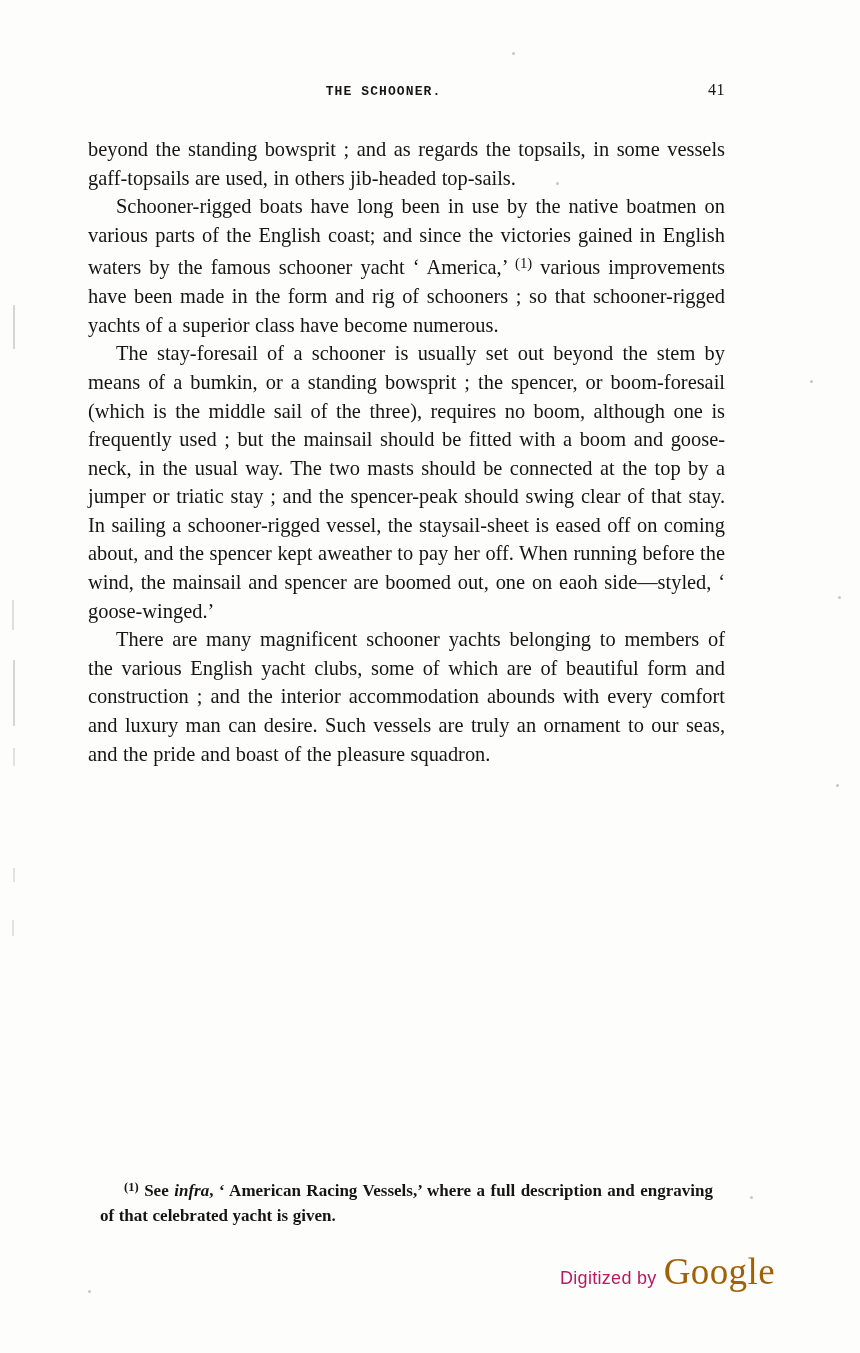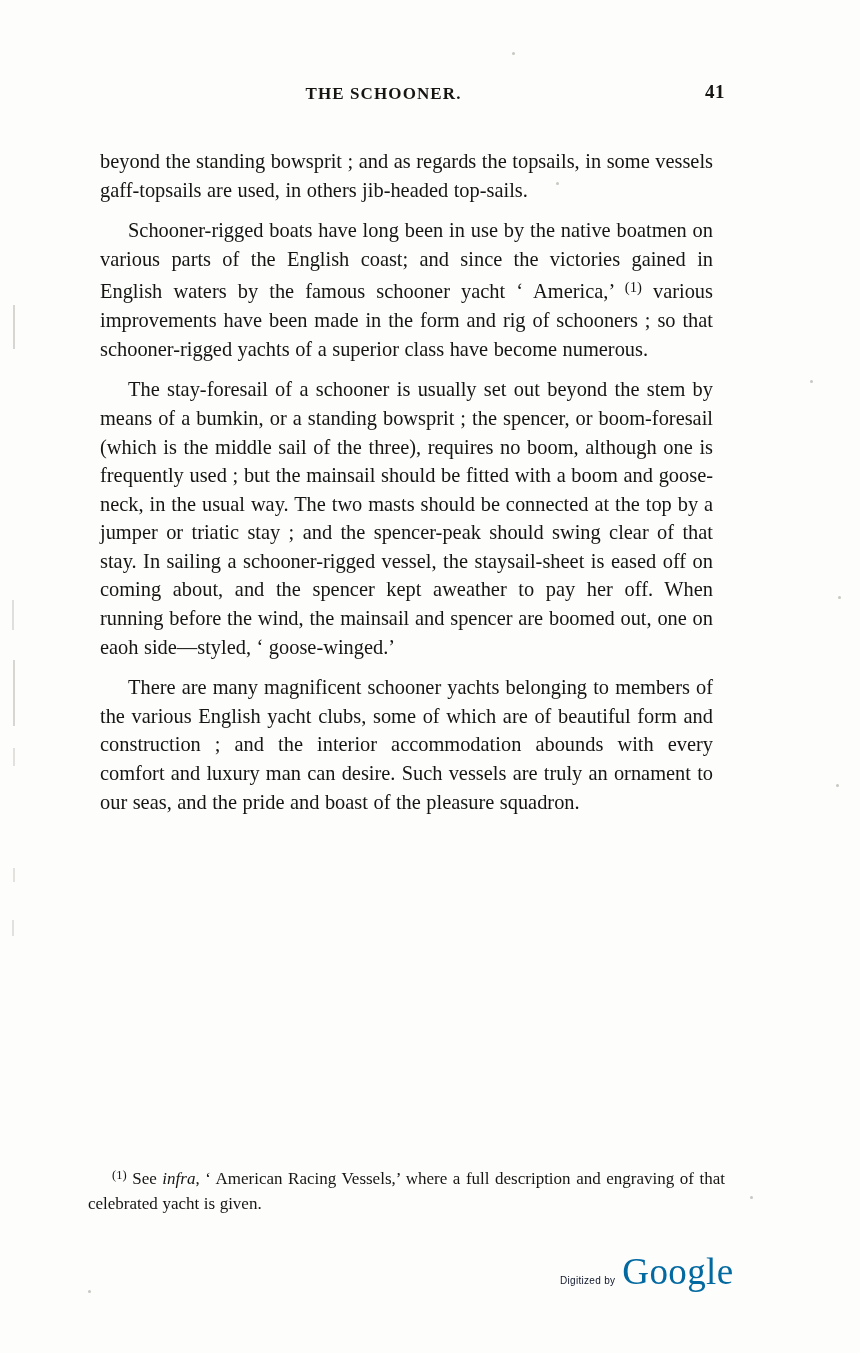--- a/index.html
+++ b/index.html
@@ -49,45 +49,46 @@
     left: 88px;
     width: 637px;
     height: 24px;
   }
   .running-title {
     position: absolute;
     left: 0;
     right: 0;
     text-align: center;
     font-weight: bold;
-    font-size: 17px;
+    font-size: 13px;
     letter-spacing: 1.1px;
     padding-right: 46px;
     white-space: nowrap;
+    font-family: Liberation Mono, monospace;
   }
   .folio {
     position: absolute;
     right: 0;
     top: -3px;
-    font-weight: bold;
-    font-size: 19px;
+    font-weight: normal;
+    font-size: 16px;
     letter-spacing: .5px;
     text-align: center;
   }
 
   
   .text-column {
     position: absolute;
     top: 135px;
     left: 88px;
     width: 637px;
   }
 
   p.para {
-    margin: 12px;
+    margin: 0;
     font-size: 20.4px;
     line-height: 28.6px;
     text-align: justify;
     text-indent: 28px;
     text-justify: inter-word;
     word-spacing: .4px;
   }
   p.para.no-indent {
     text-indent: 0;
   }
@@ -99,26 +100,27 @@
   }
 
   
   .footnote-block {
     position: absolute;
     top: 1163px;
     left: 88px;
     width: 637px;
   }
   p.footnote {
-    margin: 0;
+    margin: 12px;
     font-size: 17px;
     line-height: 25px;
     text-align: justify;
     text-indent: 24px;
     word-spacing: .3px;
+    font-weight: bold;
   }
   p.footnote i {
     font-style: italic;
   }
   .fnmark {
     font-size: .74em;
     vertical-align: .42em;
   }
 
   
@@ -126,29 +128,29 @@
     position: absolute;
     left: 560px;
     top: 1253px;
     display: flex;
     align-items: baseline;
     white-space: nowrap;
     user-select: none;
   }
   .wm-prefix {
     font-family: "Liberation Sans", "DejaVu Sans", sans-serif;
-    font-size: 10px;
-    color: #0f172a;
+    font-size: 18px;
+    color: #be185d;
     letter-spacing: .3px;
     margin-right: 7px;
   }
   .wm-logo {
     font-family: "Liberation Serif", "DejaVu Serif", serif;
     font-size: 37px;
-    color: #0369a1;
+    color: #a16207;
     letter-spacing: .4px;
     line-height: 1;
   }
 </style>
 </head>
 <body>
 
 <div class="page">
 
   <div class="scan-artifacts">

